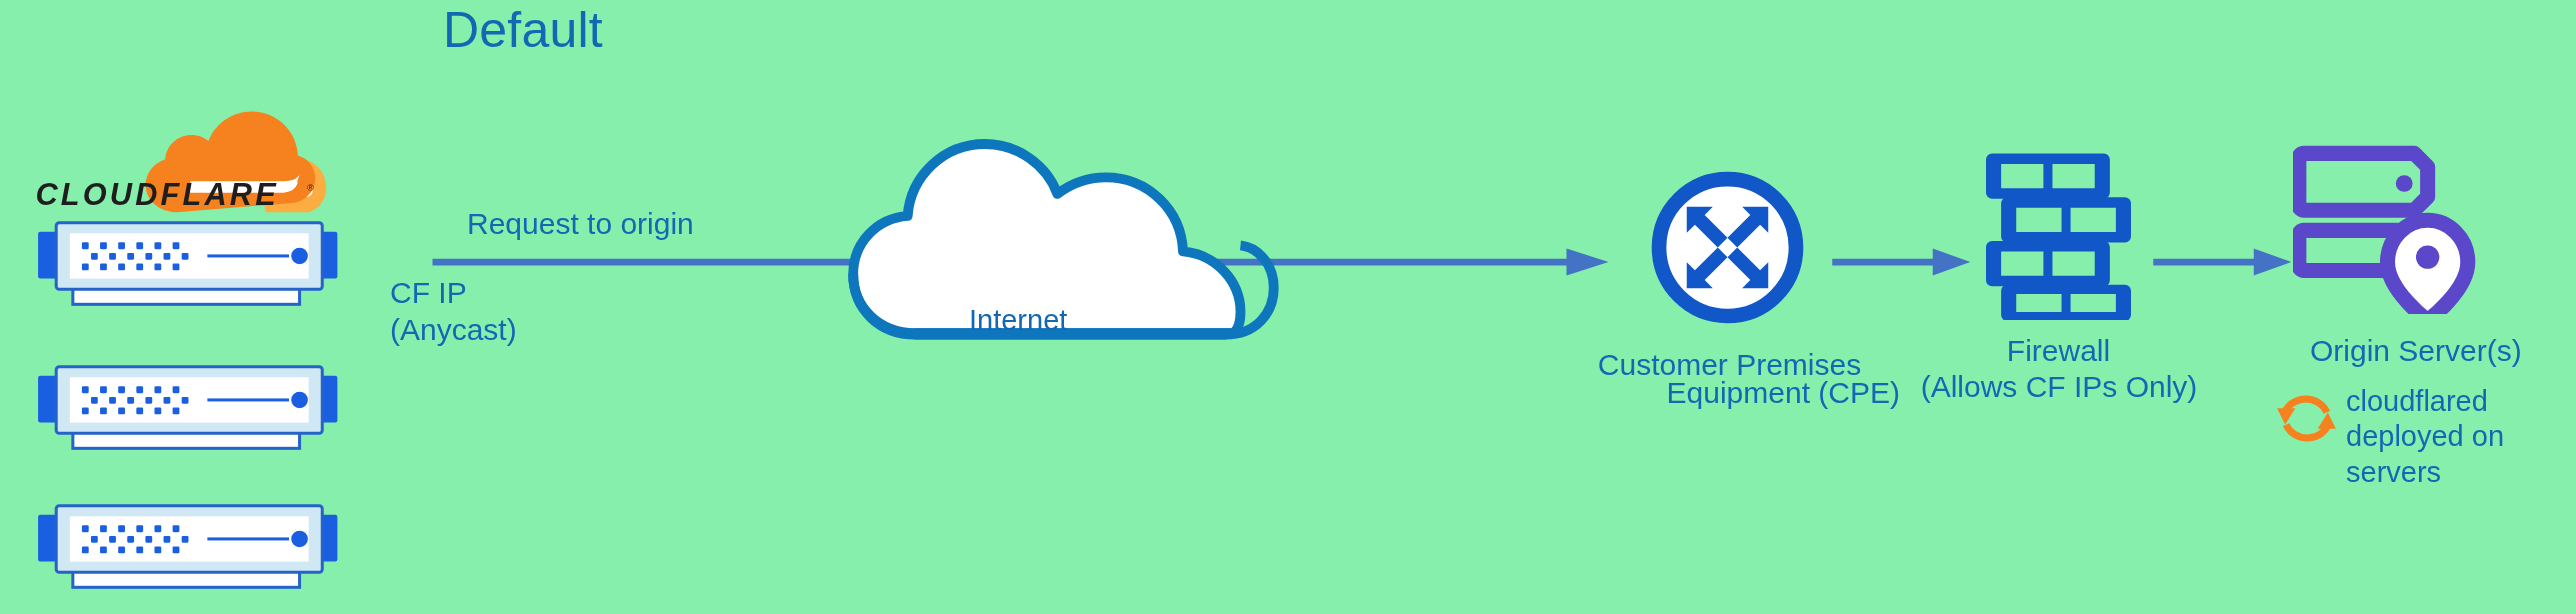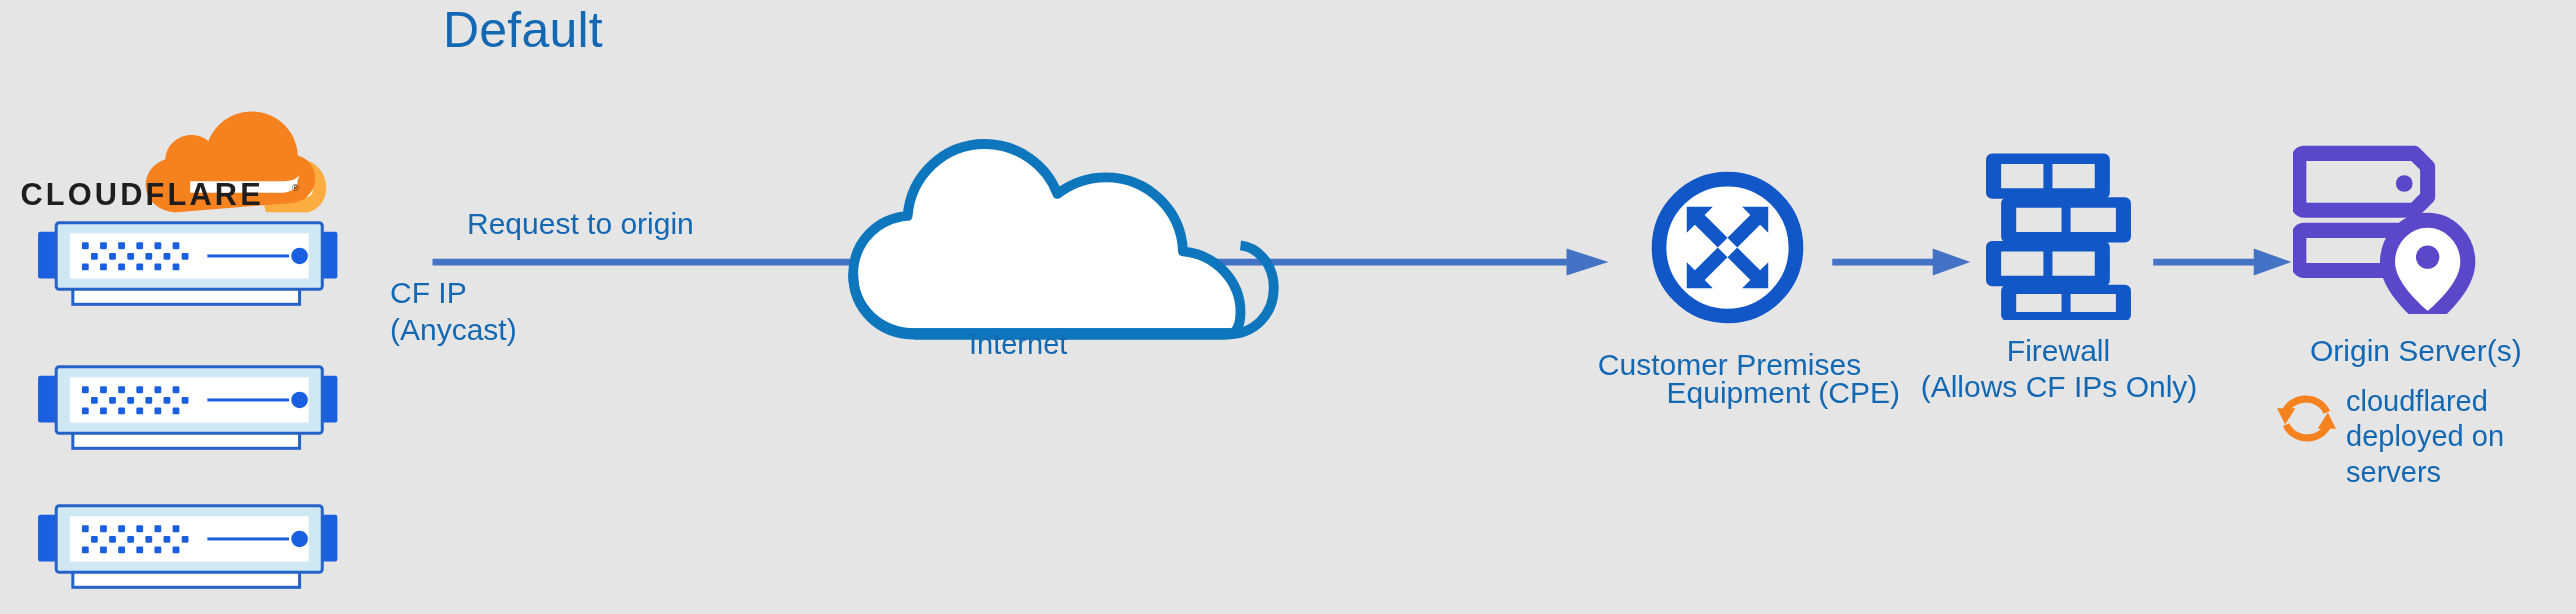--- a/index.html
+++ b/index.html
@@ -8,21 +8,21 @@
     padding: 0;
     background: #ffffff;
   }
   body {
     font-family: "Liberation Sans", "DejaVu Sans", sans-serif;
   }
   #stage {
     position: relative;
     width: 2576px;
     height: 614px;
-    background: #e5e5e5;
+    background: #86efac;
     overflow: hidden;
   }
   .abs { position: absolute; }
 
   
   #diagram-title {
     left: 443px;
     top: 4.5px;
     font-size: 50px;
     line-height: 1.0;
@@ -32,24 +32,25 @@
   }
 
   
   #cf-logo {
     left: 35px;
     top: 106px;
     width: 303px;
     height: 114px;
   }
   #cf-wordmark {
-    left: 19px;
+    left: 34px;
     top: 176px;
     width: 303px;
     height: 36px;
+    font-style: italic;
   }
 
   
   .cf-device { width: 325px; height: 91px; }
 
   
   .blue-label {
     color: #1268B3;
     font-size: 30px;
     line-height: 1.18;
@@ -57,21 +58,20 @@
   }
   #label-request-to-origin {
     left: 467px;
     top: 206px;
     font-size: 30px;
   }
   #label-internet {
     left: 969px;
     top: 303px;
     font-size: 29px;
-    margin-top: 24px;
   }
 
   
   .arrow-svg { overflow: visible; }
 
   
   #internet-cloud { left: 832px; top: 106px; width: 469px; height: 250px; }
 
   
   #cpe-icon     { left: 1646px; top: 166px; width: 163px; height: 163px; }

